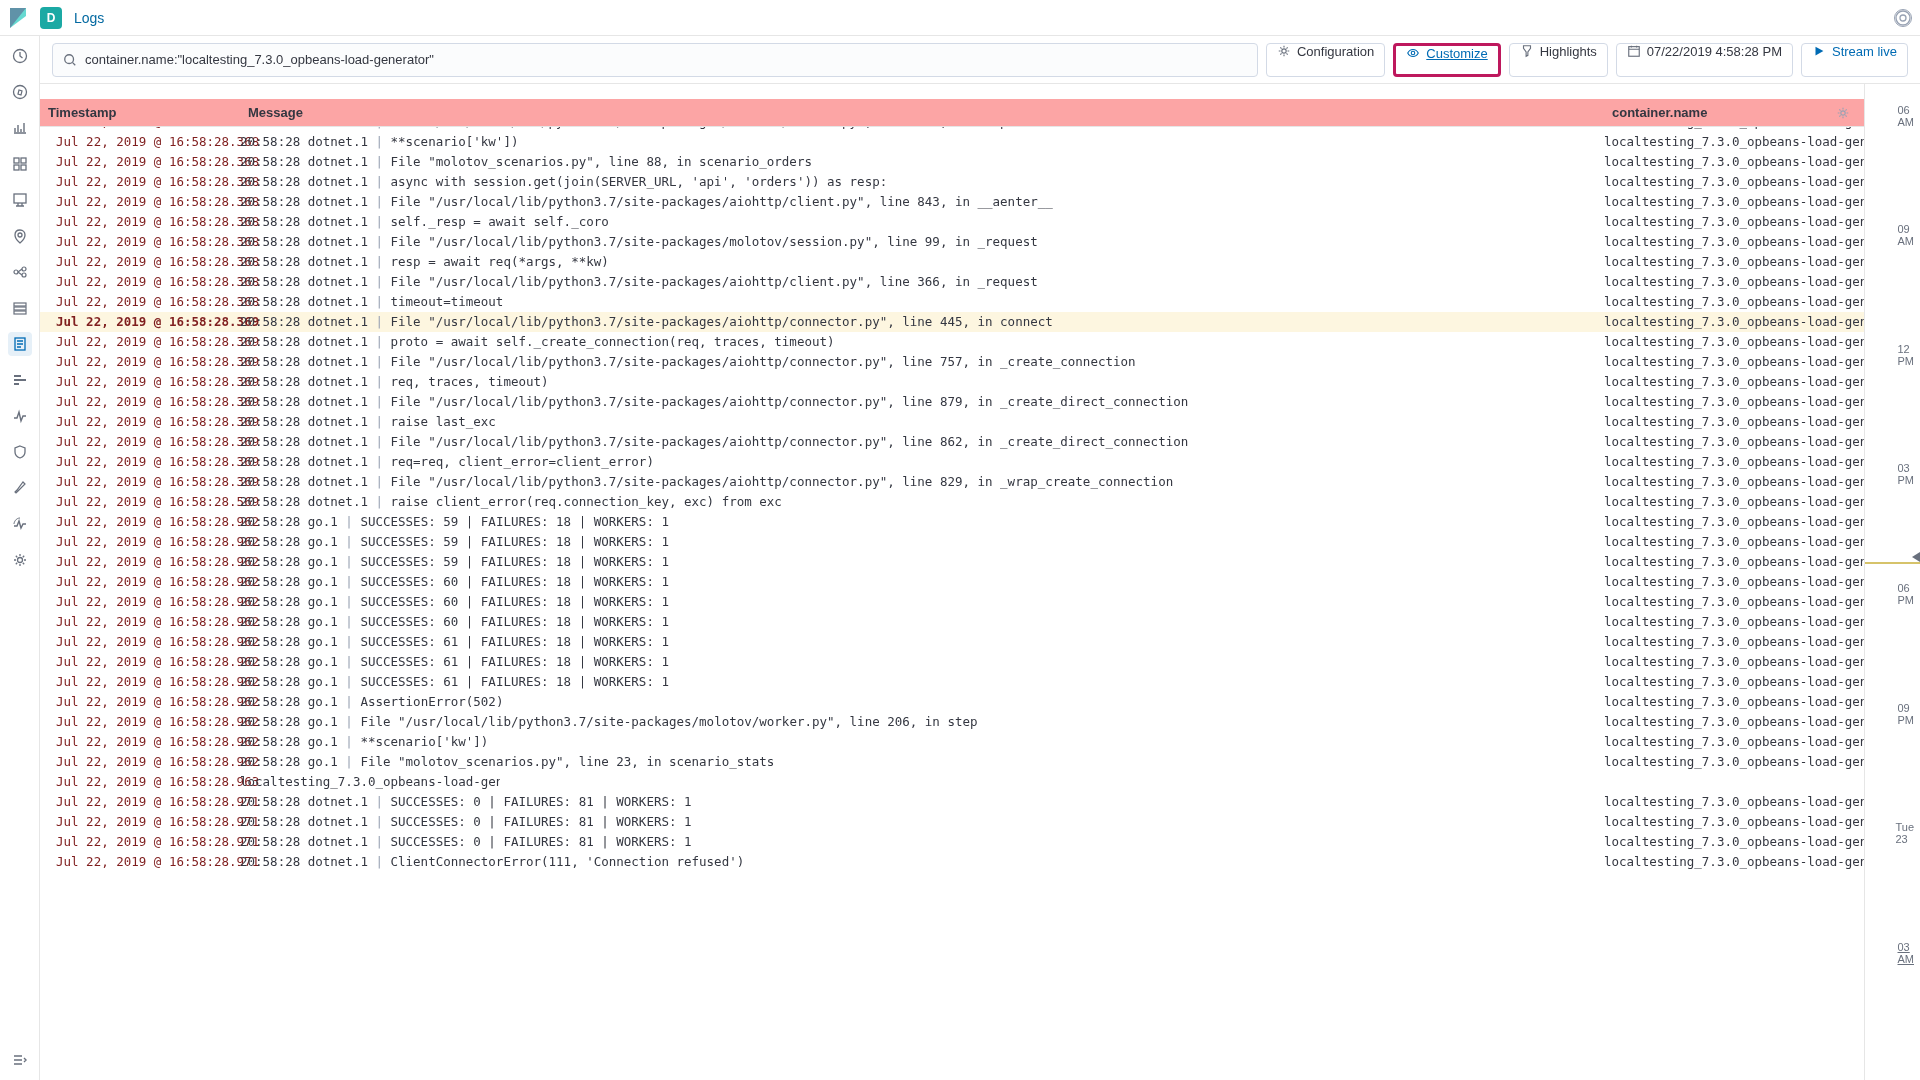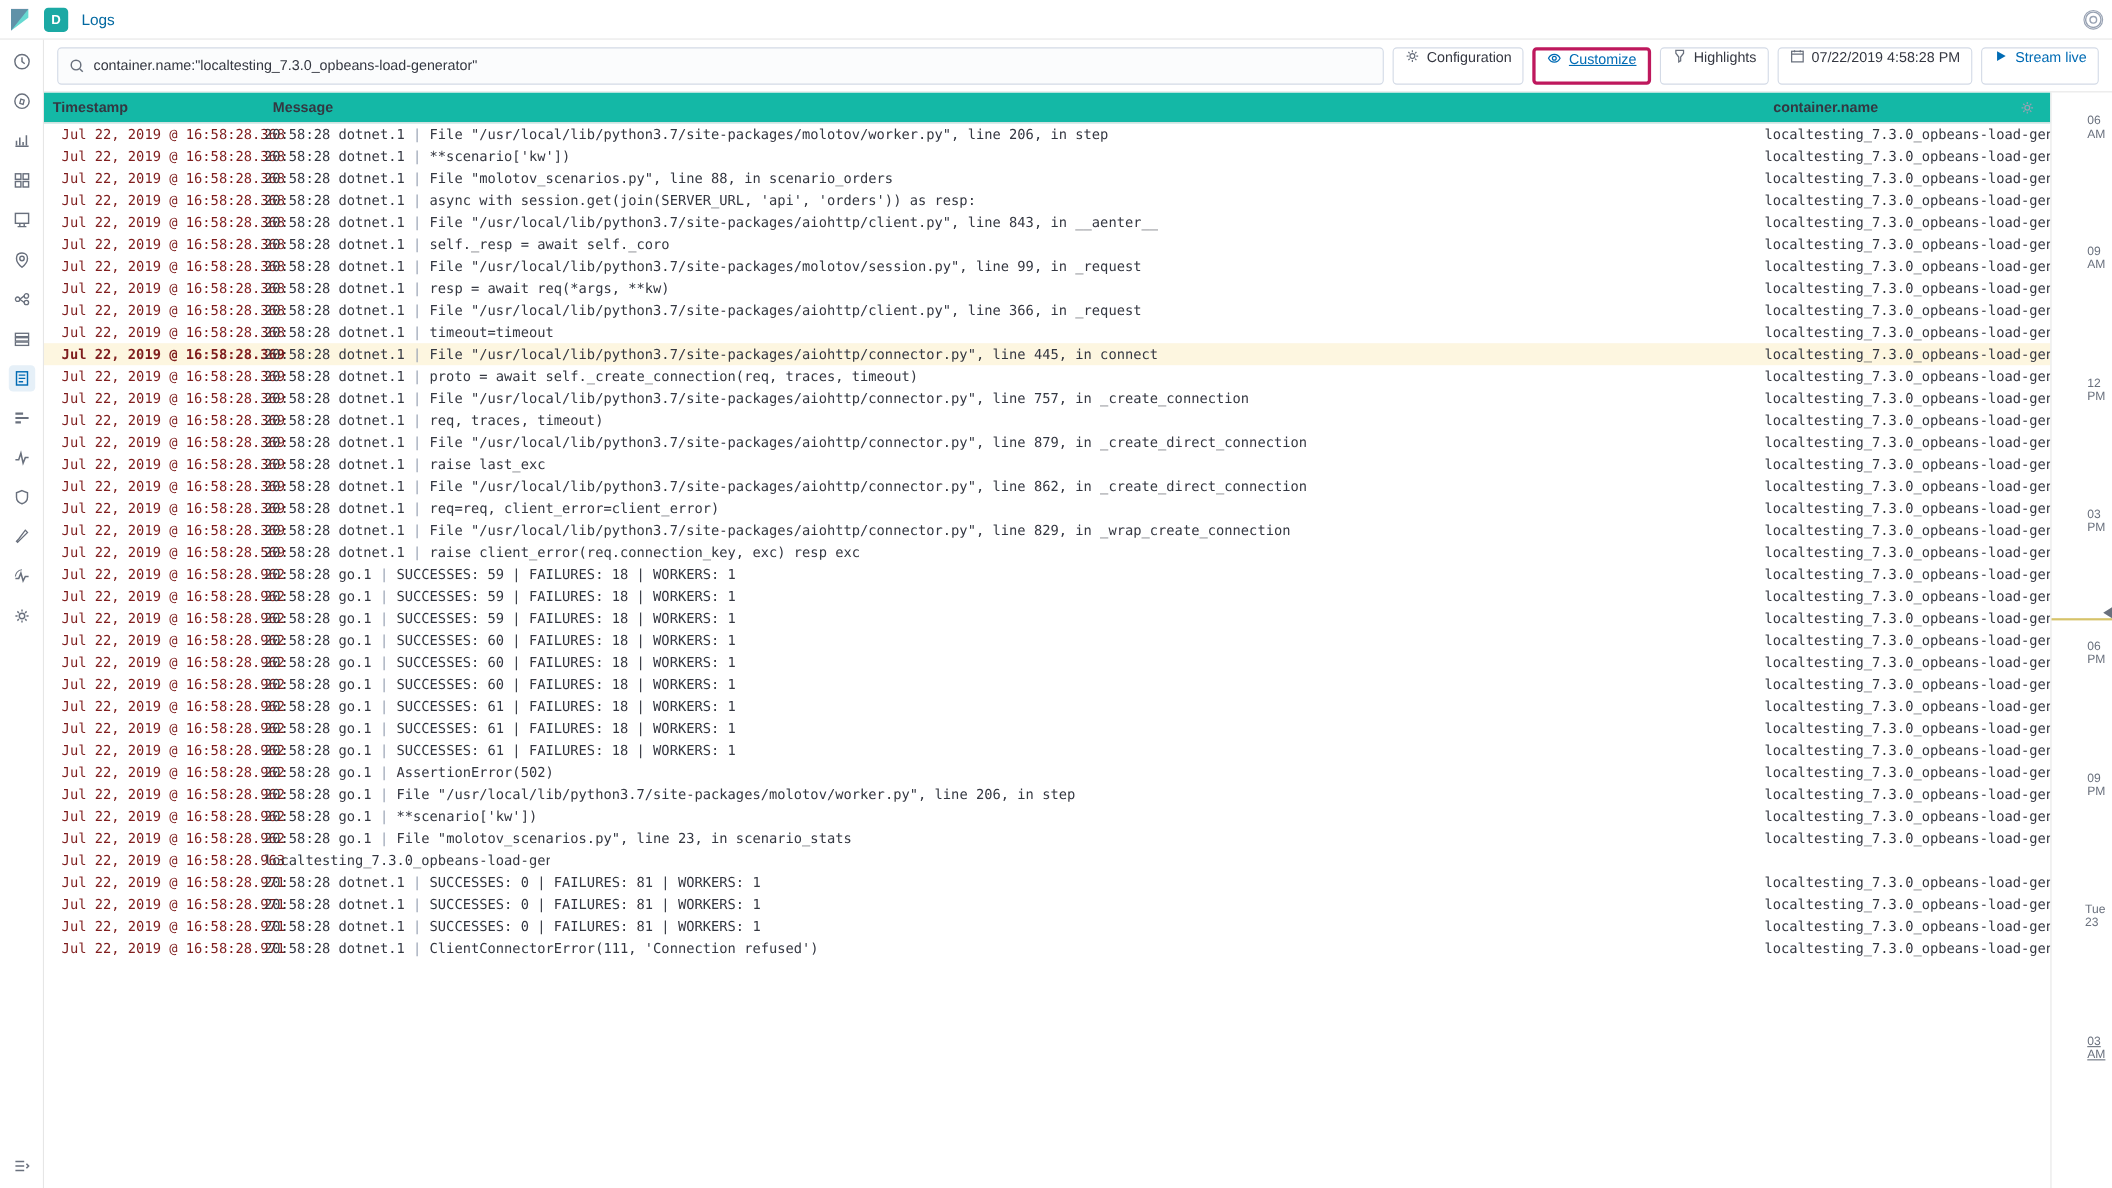--- a/index.html
+++ b/index.html
@@ -32,21 +32,21 @@
 .search-box { flex: 1; display: flex; align-items: center; border: 1px solid #d3dae6; border-radius: 4px; height: 34px; padding: 0 10px; background: #fbfcfd; gap: 8px; }
 .search-box input { flex: 1; border: none; outline: none; font-size: 13px; background: transparent; color: #343741; }
 .toolbar-btn { display: flex; align-items: flex-start; gap: 6px; height: 34px; padding: 0 10px; border: 1px solid #d3dae6; border-radius: 4px; background: #fff; color: #343741; font-size: 13px; cursor: pointer; }
 .toolbar-btn.link { color: #006bb4; text-decoration: underline; border: 3px solid #be185d; }
 .toolbar-btn.primary { color: #006bb4; }
 .toolbar-icon { width: 14px; height: 14px; }
 
 
 .log-area { flex: 1; display: flex; min-height: 0; }
 .log-table { flex: 1; overflow: auto; font-family: "Menlo", "Consolas", monospace; font-size: 12.5px; }
-.log-header { display: flex; border-bottom: 1px solid #e6e6e6; background: #14b8a6; position: sticky; top: 0; font-family: -apple-system, sans-serif; font-weight: 600; font-size: 13px; justify-content: center; }
+.log-header { display: flex; border-bottom: 1px solid #e6e6e6; background: #fca5a5; position: sticky; top: 15px; font-family: -apple-system, sans-serif; font-weight: 600; font-size: 13px; justify-content: center; }
 .log-header .col { padding: 6px 8px; }
 .col-ts { width: 200px; flex-shrink: 0; }
 .col-msg { flex: 1; min-width: 0; }
 .col-cn { width: 260px; flex-shrink: 0; display: flex; align-items: center; justify-content: space-between; }
 .gear { color: #98a2b3; padding-right: 6px; }
 
 .log-row { display: flex; padding: 1px 0; line-height: 18px; white-space: nowrap; }
 .log-row.highlighted { background: #fdf6e0; }
 .log-row.highlighted .col-ts { font-weight: 700; }
 .log-row .col-ts { width: 200px; flex-shrink: 0; padding-left: 16px; color: #7f1d1d; }
@@ -349,21 +349,21 @@
                 <div class="col-msg"><span class="prefix">20:58:28 dotnet.1</span><span class="pipe"> | </span><span>    req=req, client_error=client_error)</span></div>
                 <div class="col-cn">localtesting_7.3.0_opbeans-load-gene…</div>
               </div>
               <div class="log-row">
                 <div class="col-ts">Jul 22, 2019 @ 16:58:28.369</div>
                 <div class="col-msg"><span class="prefix">20:58:28 dotnet.1</span><span class="pipe"> | </span><span>  File "/usr/local/lib/python3.7/site-packages/aiohttp/connector.py", line 829, in _wrap_create_connection</span></div>
                 <div class="col-cn">localtesting_7.3.0_opbeans-load-gene…</div>
               </div>
               <div class="log-row">
                 <div class="col-ts">Jul 22, 2019 @ 16:58:28.569</div>
-                <div class="col-msg"><span class="prefix">20:58:28 dotnet.1</span><span class="pipe"> | </span><span>    raise client_error(req.connection_key, exc) resp exc</span></div>
+                <div class="col-msg"><span class="prefix">20:58:28 dotnet.1</span><span class="pipe"> | </span><span>    raise client_error(req.connection_key, exc) from exc</span></div>
                 <div class="col-cn">localtesting_7.3.0_opbeans-load-gene…</div>
               </div>
               <div class="log-row">
                 <div class="col-ts">Jul 22, 2019 @ 16:58:28.962</div>
                 <div class="col-msg"><span class="prefix">20:58:28 go.1    </span><span class="pipe"> | </span><span>SUCCESSES: 59 | FAILURES: 18 | WORKERS: 1</span></div>
                 <div class="col-cn">localtesting_7.3.0_opbeans-load-gene…</div>
               </div>
               <div class="log-row">
                 <div class="col-ts">Jul 22, 2019 @ 16:58:28.962</div>
                 <div class="col-msg"><span class="prefix">20:58:28 go.1    </span><span class="pipe"> | </span><span>SUCCESSES: 59 | FAILURES: 18 | WORKERS: 1</span></div>

